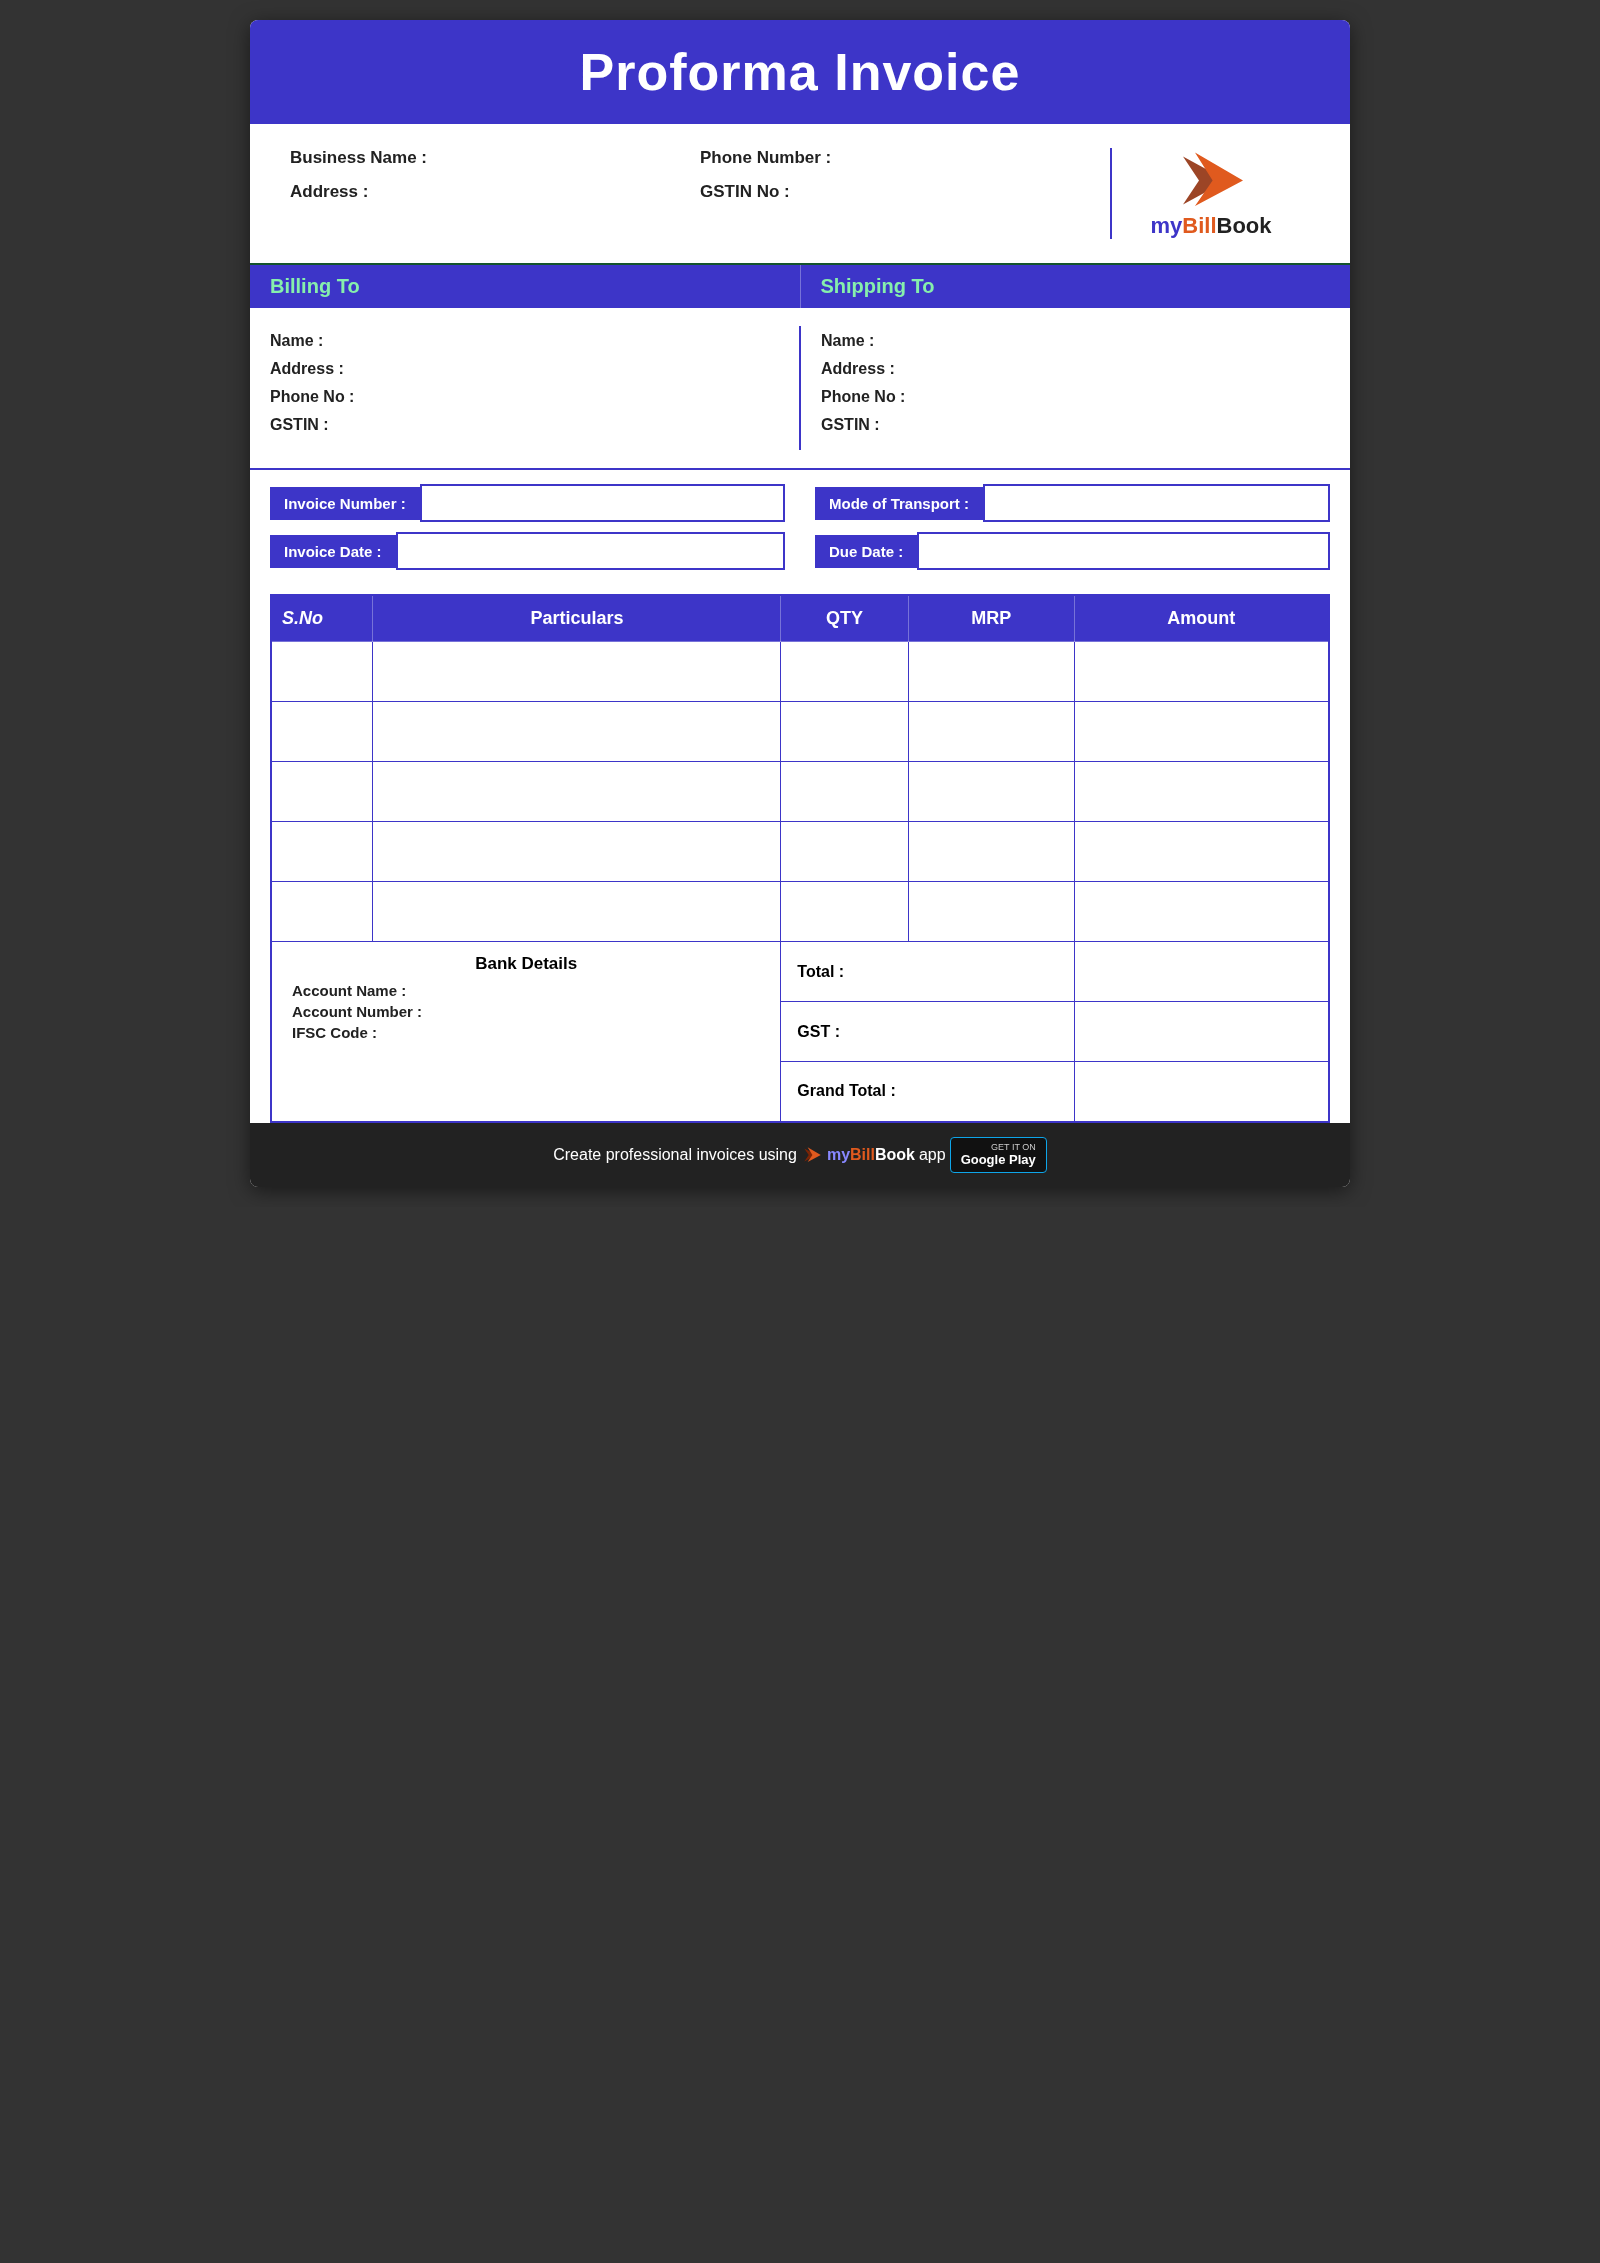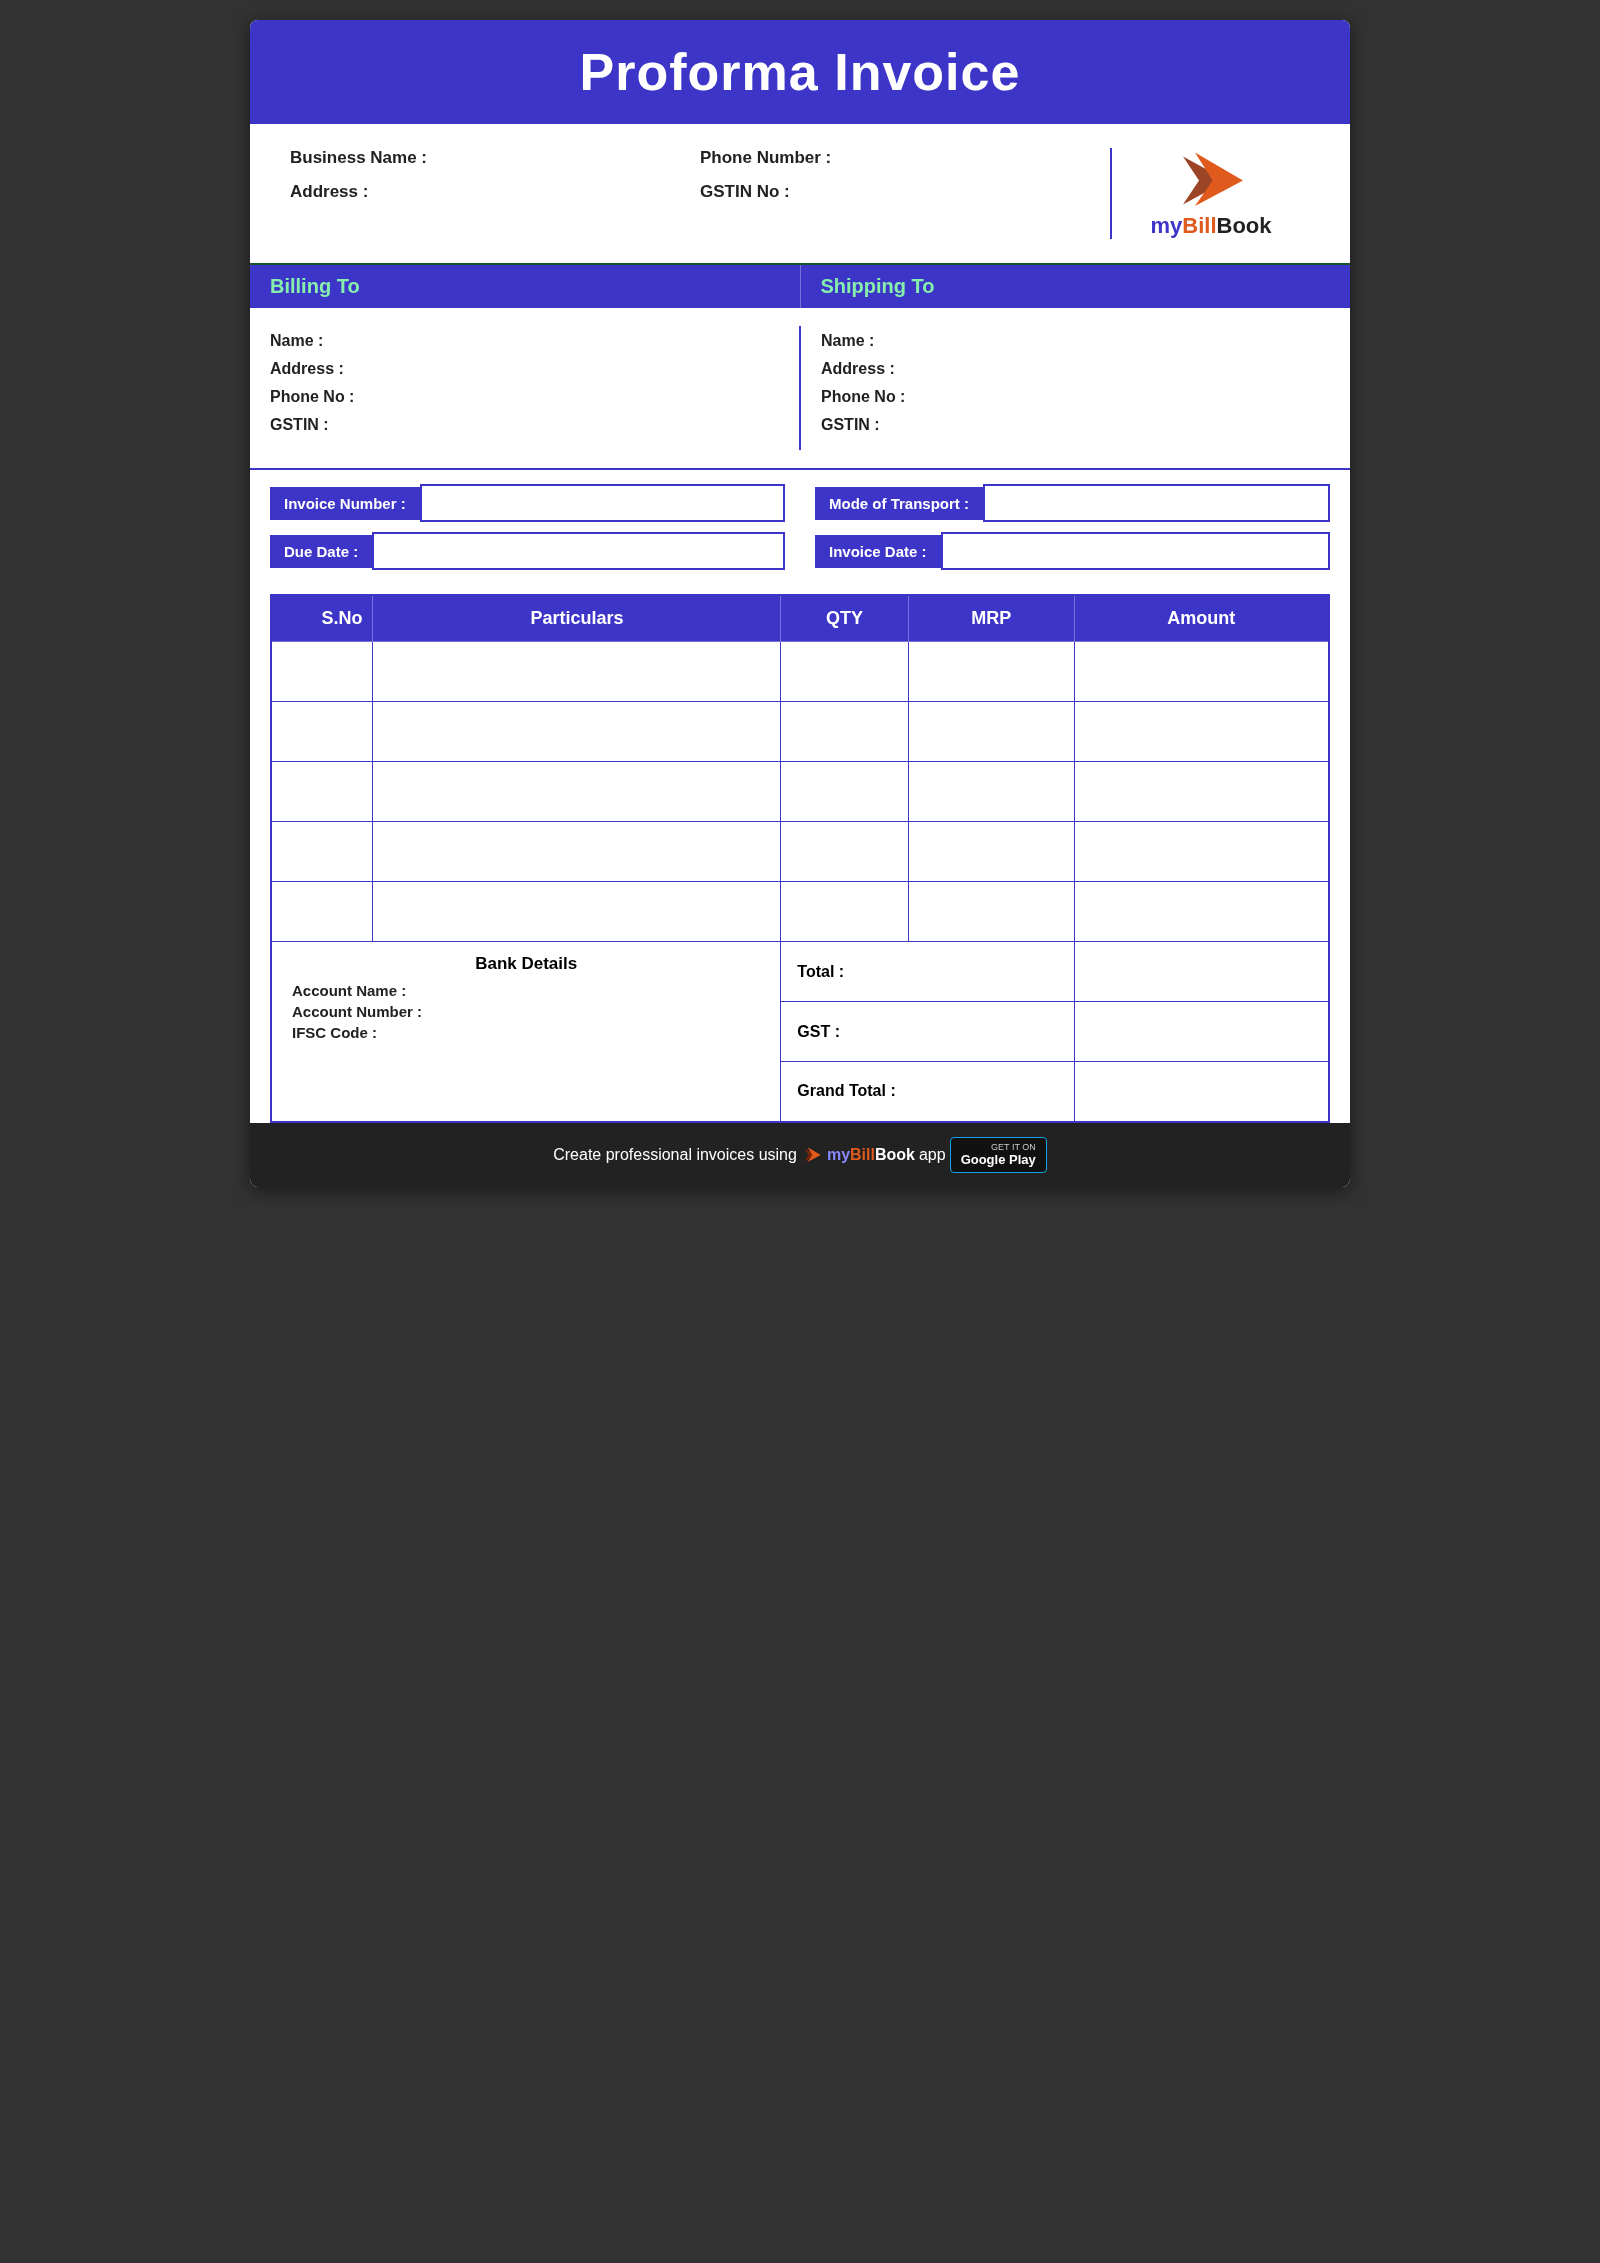--- a/index.html
+++ b/index.html
@@ -124,21 +124,21 @@
       text-align: center;
       border: 1px solid rgba(255,255,255,0.3);
     }
     .items-table tbody tr {
       height: 60px;
     }
     .items-table tbody td {
       border: 1px solid #3d35c8;
       padding: 8px 10px;
     }
-    .items-table .sno-col { width: 80px; text-align: right; }
+    .items-table .sno-col { width: 80px; text-align: left; font-style: italic; }
     .items-table .particulars-col { width: 320px; }
     .items-table .qty-col { width: 100px; text-align: center; }
     .items-table .mrp-col { width: 130px; text-align: center; }
     .items-table .amount-col { width: 200px; text-align: center; }
     .bank-title {
       font-size: 17px;
       font-weight: bold;
       margin-bottom: 8px;
       text-align: center;
     }
@@ -253,25 +253,25 @@
         <span class="meta-label">Invoice Number :</span>
         <input class="meta-input" type="text" style="">
       </div>
       <div class="meta-field">
         <span class="meta-label">Mode of Transport :</span>
         <input class="meta-input" type="text" style="">
       </div>
     </div>
     <div class="meta-row-flex">
       <div class="meta-field">
+        <span class="meta-label">Invoice Date :</span>
+        <input class="meta-input" type="text" style="">
+      </div>
+      <div class="meta-field">
         <span class="meta-label">Due Date :</span>
-        <input class="meta-input" type="text" style="">
-      </div>
-      <div class="meta-field">
-        <span class="meta-label">Invoice Date :</span>
         <input class="meta-input" type="text" style="">
       </div>
     </div>
   </div>
 
   <div style="padding: 0 20px;">
     <table class="items-table">
       <thead>
         <tr>
           <th class="sno-col">S.No</th>

